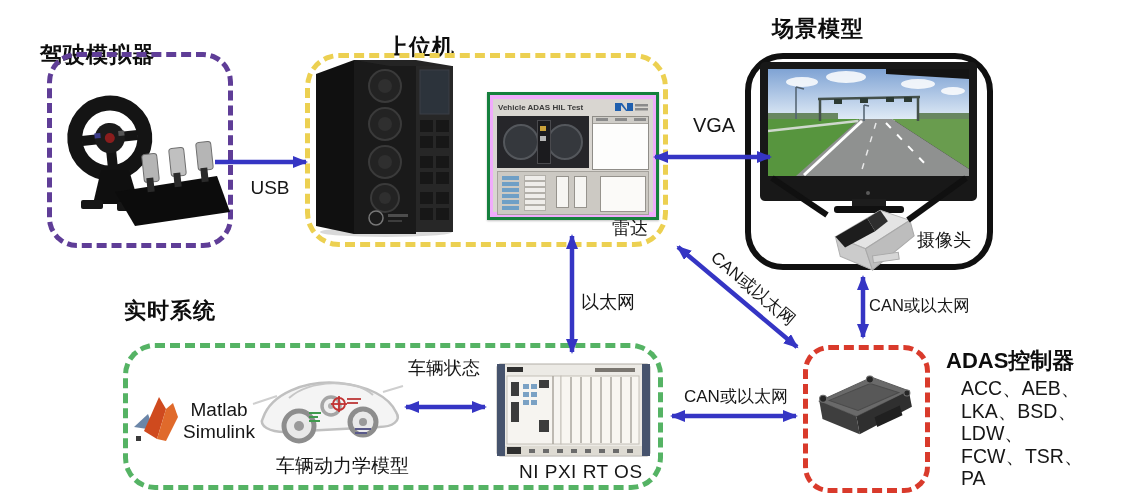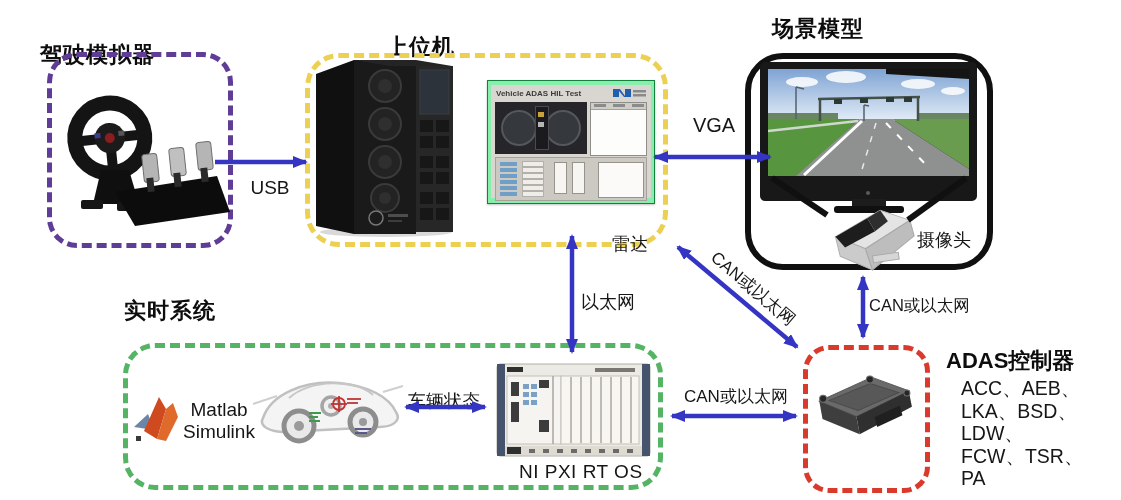--- a/index.html
+++ b/index.html
@@ -9,22 +9,22 @@
   .purple{border:5px dashed #5f3d97;border-radius:30px;}
   .yellow{border:5px dashed #ecd051;border-radius:34px;}
   .blackbox{border:6px solid #101010;border-radius:38px;}
   .green{border:5px dashed #55b364;border-radius:32px;}
   .red{border:5px dashed #d93a2b;border-radius:26px;}
   .title{position:absolute;font-weight:700;font-size:22px;letter-spacing:1px;color:#0d0d0d;white-space:nowrap;}
   .lbl{position:absolute;font-size:18px;color:#161616;white-space:nowrap;}
   .overlay{position:absolute;left:0;top:0;width:1121px;height:500px;z-index:6;pointer-events:none;}
   .devsvg{position:absolute;z-index:3;}
   
-  .hmi{position:absolute;left:487px;top:80px;width:166px;height:122px;background:#86efac;
-       border:1px solid #15803d;z-index:3;box-shadow:0 1px 2px rgba(0,0,0,.25);}
+  .hmi{position:absolute;left:487px;top:92px;width:166px;height:122px;background:#f0abfc;
+       border:3px solid #15803d;z-index:3;box-shadow:0 1px 2px rgba(0,0,0,.25);}
   .hmi-in{position:absolute;left:3px;top:4px;right:3px;bottom:5px;background:#d9d6d1;}
   .hmi-title{position:absolute;left:5px;top:4px;font-size:8px;font-weight:700;color:#3a3a3a;letter-spacing:0;}
   .hmi-ni{position:absolute;right:4px;top:3px;width:34px;height:10px;}
   .hmi-cluster{position:absolute;left:4px;top:17px;width:92px;height:52px;background:#26262a;overflow:hidden;}
   .gauge{position:absolute;border-radius:50%;background:#35383d;border:2px solid #54575c;}
   .hmi-stack{position:absolute;left:40px;top:4px;width:12px;height:42px;background:#1b1b1e;border:1px solid #4a4a4e;}
   .hmi-list{position:absolute;left:99px;top:17px;right:4px;height:52px;background:#fdfdfc;border:1px solid #8f8d88;}
   .hmi-listhead{position:absolute;left:0;top:0;right:0;height:6px;background:#cfcdc8;border-bottom:1px solid #a5a29c;}
   .hmi-low{position:absolute;left:4px;top:72px;right:4px;height:42px;background:#ccc9c3;border:1px solid #a5a29c;}
   .bar-blue{position:absolute;width:17px;height:4px;background:#6f9fc6;}
@@ -253,20 +253,21 @@
     <g fill="#3f9a4d">
         <rect x="66" y="48" width="12" height="2"></rect>
         <rect x="66" y="52" width="9" height="2"></rect>
         <rect x="66" y="56" width="11" height="2"></rect>
       </g>
     <g fill="#5a5a8a">
         <rect x="112" y="64" width="16" height="2"></rect>
         <rect x="112" y="68" width="12" height="2"></rect>
       </g>
   </svg>
+  <div class="lbl" style="left:276px;top:453px;font-size:19px;">车辆动力学模型</div>
 
   <svg class="devsvg" style="left:495px;top:360px;" width="157" height="102" viewBox="0 0 157 102">
     <rect x="2" y="4" width="153" height="92" rx="3" fill="#eceae5" stroke="#b2aea7"></rect>
     <rect x="2" y="4" width="8" height="92" fill="#46536d"></rect>
     <rect x="147" y="4" width="8" height="92" fill="#46536d"></rect>
     <rect x="12" y="7" width="16" height="5" fill="#2f2f2f"></rect>
     <rect x="100" y="8" width="40" height="4" fill="#7a7670"></rect>
     <rect x="12" y="16" width="54" height="68" fill="#f6f4f0" stroke="#c4c0b8"></rect>
     <g fill="#3c3c3c">
       <rect x="16" y="22" width="8" height="14"></rect>
@@ -324,26 +325,26 @@
   <div class="lbl" style="left:961px;top:377px;font-size:19.5px;line-height:22.5px;">
     <div>ACC、AEB、</div>
     <div>LKA、BSD、</div>
     <div>LDW、</div>
     <div>FCW、TSR、</div>
     <div>PA</div>
   </div>
 
   <div class="lbl" style="left:240px;top:132px;width:60px;text-align:center;font-size:19px;margin-top:45px;">USB</div>
   <div class="lbl" style="left:684px;top:114px;width:60px;text-align:center;font-size:20px;">VGA</div>
-  <div class="lbl" style="left:612px;top:216px;margin-top:16px;">雷达</div>
+  <div class="lbl" style="left:612px;top:216px;">雷达</div>
   <div class="lbl" style="left:581px;top:290px;">以太网</div>
   <div class="lbl" style="left:693px;top:277px;width:120px;text-align:center;font-size:17px;transform:rotate(40deg);">CAN或以太网</div>
   <div class="lbl" style="left:869px;top:295px;font-size:16.5px;">CAN或以太网</div>
   <div class="lbl" style="left:684px;top:385px;font-size:17px;">CAN或以太网</div>
-  <div class="lbl" style="left:408px;top:389px;">车辆状态</div>
+  <div class="lbl" style="left:408px;top:356px;">车辆状态</div>
   <div class="lbl" style="left:917px;top:228px;">摄像头</div>
 
   <svg class="overlay" viewBox="0 0 1121 500">
     <defs>
       <marker id="ah" markerUnits="userSpaceOnUse" markerWidth="16" markerHeight="14" refX="13" refY="6" orient="auto-start-reverse">
         <path d="M0,0 L15,6 L0,12 Z" fill="#3535c4"></path>
       </marker>
     </defs>
     <g stroke="#3535c4" stroke-width="4.5" fill="none">
       <line x1="215" y1="162" x2="306" y2="162" marker-end="url(#ah)"></line>

